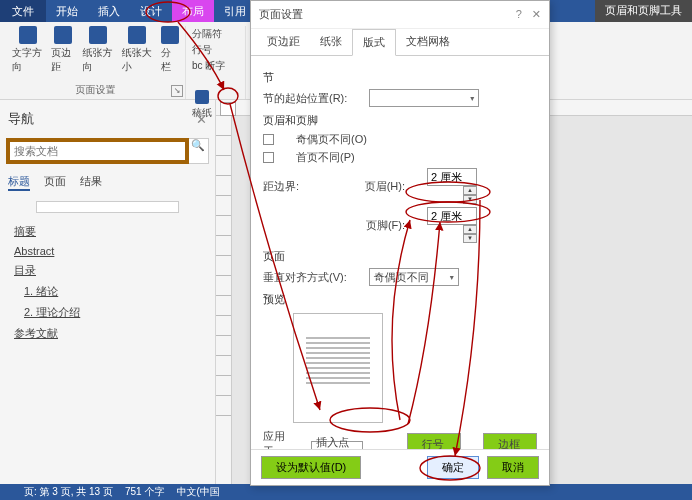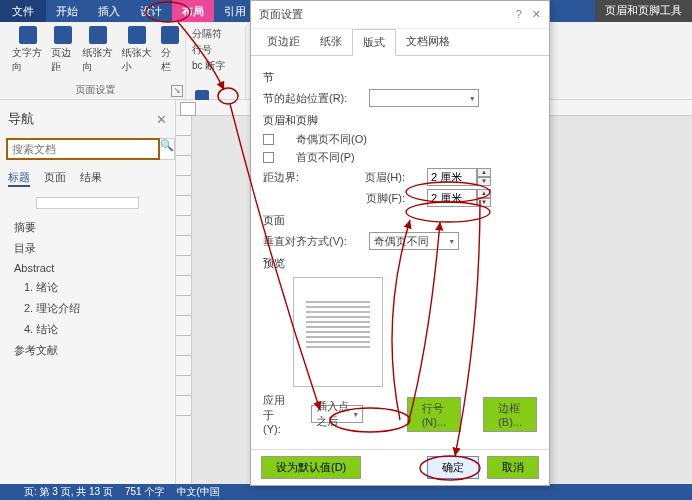--- a/index.html
+++ b/index.html
@@ -3,44 +3,44 @@
 <meta charset="utf-8">
 <style>
 * { box-sizing: border-box; margin: 0; padding: 0; font-family: "Microsoft YaHei", "Segoe UI", sans-serif; }
 body { width: 692px; height: 500px; overflow: hidden; position: relative; background: #fff; font-size: 11px; }
 
 
 .app-chrome { background: #2b579a; color: #fff; height: 22px; display: flex; align-items: stretch; }
 .file-btn { background: #1e3f77; padding: 4px 12px; display: flex; align-items: center; }
 .tabs { display: flex; }
 .tab { padding: 4px 10px; display: flex; align-items: center; cursor: pointer; }
-.tab.active { background: #ec4899; font-weight: bold; }
+.tab.active { background: #d946ef; }
 
 
 .ribbon { background: #f3f3f3; border-bottom: 1px solid #d4d4d4; height: 78px; display: flex; padding: 4px 6px 0 6px; }
 .rgroup { display: flex; flex-direction: column; align-items: center; border-right: 1px solid #e0e0e0; padding: 0 6px; position: relative; }
 .rbtns { display: flex; gap: 8px; }
 .rbtn { display: flex; flex-direction: column; align-items: center; gap: 2px; color: #444; cursor: pointer; font-size: 10px; justify-content: flex-end; }
 .ricon { width: 18px; height: 18px; background: #2b579a; border-radius: 2px; }
 .rlabel { margin-top: auto; font-size: 10px; color: #666; padding: 2px 0; }
 .rmini { font-size: 10px; color: #444; padding: 1px 0; }
 .launcher { position: absolute; bottom: 2px; right: 2px; width: 12px; height: 12px; border: 1px solid #999; font-size: 8px; text-align: center; line-height: 10px; color: #666; cursor: pointer; }
 
 
 .splitter { display: flex; height: calc(100% - 100px - 16px); }
-.navpane { width: 176px; background: #f5f5f5; border-right: 1px solid #d4d4d4; padding: 6px; }
+.navpane { width: 216px; background: #f5f5f5; border-right: 1px solid #d4d4d4; padding: 6px; }
 .nav-title { font-size: 13px; color: #333; padding: 4px 2px; display: flex; justify-content: space-between; align-items: center; }
 .nav-close { color: #888; cursor: pointer; }
 .nav-search { display: flex; margin: 6px 0; }
-.nav-search input { flex: 1; border: 2px solid #a16207; padding: 3px 4px; font-size: 11px; }
+.nav-search input { flex: 1; border: 4px solid #a16207; padding: 3px 4px; font-size: 11px; }
 .nav-search .sbtn { width: 20px; border: 1px solid #ccc; border-left: none; background: #fff; text-align: center; cursor: pointer; }
 .navtabs { display: flex; gap: 14px; padding: 4px 2px 6px 2px; font-size: 11px; color: #444; }
 .navtab.active { color: #2b579a; border-bottom: 2px solid #2b579a; }
 .nav-thumb { border: 1px solid #ccc; background: #fff; height: 12px; margin: 4px 30px 8px 30px; }
-.outline-item { padding: 3px 2px 3px 8px; color: #444; cursor: pointer; }
+.outline-item { padding: 3px 2px 3px 8px; color: #444; cursor: pointer; text-decoration: underline; }
 .outline-item.sub { padding-left: 18px; }
 
 
 .docarea { flex: 1; position: relative; background: #e6e6e6; }
 .hruler { height: 16px; background: #f5f5f5; border-bottom: 1px solid #ccc; position: relative; }
 .hruler::after { content: ""; position: absolute; left: 4px; top: 2px; width: 14px; height: 12px; border: 1px solid #aaa; background: #fff; }
 .vruler { position: absolute; left: 0; top: 16px; bottom: 0; width: 16px; background: #f5f5f5; border-right: 1px solid #ccc; }
 .vruler .tick { height: 20px; border-bottom: 1px solid #bbb; font-size: 8px; color: #888; }
 
 
@@ -53,21 +53,21 @@
 .dlg-tabs { display: flex; border-bottom: 1px solid #ccc; padding: 0 6px; }
 .dlg-tab { padding: 5px 10px; font-size: 11px; color: #444; cursor: pointer; }
 .dlg-tab.active { border: 1px solid #ccc; border-bottom: 1px solid #fff; margin-bottom: -1px; background: #fff; }
 .dlg-body { flex: 1; padding: 8px 12px; overflow: hidden; color: #444; }
 .section-h { font-size: 11px; margin: 6px 0 4px 0; color: #333; }
 .row { display: flex; align-items: center; gap: 22px; margin: 3px 0; }
 .row label { font-size: 11px; }
 .sel { border: 1px solid #999; height: 18px; background: #fff; display: flex; align-items: center; padding: 0 4px; font-size: 11px; }
 .sel .arrow { margin-left: auto; font-size: 8px; color: #666; }
 .chk { width: 11px; height: 11px; border: 1px solid #888; display: inline-block; }
-.spin { display: flex; align-items: flex-end; }
+.spin { display: flex; align-items: flex-end; flex-direction: column; }
 .spin input { width: 50px; height: 18px; border: 1px solid #999; font-size: 11px; padding: 0 3px; }
 .spin .ud { display: flex; flex-direction: column; }
 .spin .ud span { width: 14px; height: 9px; border: 1px solid #999; font-size: 6px; text-align: center; line-height: 7px; background: #f0f0f0; cursor: pointer; }
 .preview { border: 1px solid #bbb; width: 90px; height: 110px; margin: 6px auto 6px 30px; background: #fff; padding: 20px 12px; }
 .preview .ln { height: 2px; background: #bbb; margin: 3px 0; }
 .btn { border: 1px solid #999; padding: 3px 14px; background: #84cc16; font-size: 11px; cursor: pointer; }
 .btn.primary { background: #e5efff; border-color: #5b8dd6; }
 .dlg-foot { border-top: 1px solid #ddd; display: flex; align-items: center; padding: 6px 10px; gap: 8px; }
 
 
@@ -139,25 +139,24 @@
       <input placeholder="搜索文档" style="">
       <div class="sbtn">🔍</div>
     </div>
     <div class="navtabs">
       <span class="navtab active">标题</span>
       <span class="navtab">页面</span>
       <span class="navtab">结果</span>
     </div>
     <div class="nav-thumb"></div>
     <div class="outline-item">摘要</div>
+    <div class="outline-item">Abstract</div>
     <div class="outline-item">目录</div>
-    <div class="outline-item">Abstract</div>
     <div class="outline-item sub">1. 绪论</div>
     <div class="outline-item sub">2. 理论介绍</div>
-    <div class="outline-item sub">4. 结论</div>
     <div class="outline-item">参考文献</div>
   </div>
   <div class="docarea">
     <div class="hruler"></div>
     <div class="vruler">
       <div class="tick"></div>
         <div class="tick"></div>
         <div class="tick"></div>
         <div class="tick"></div>
         <div class="tick"></div>

